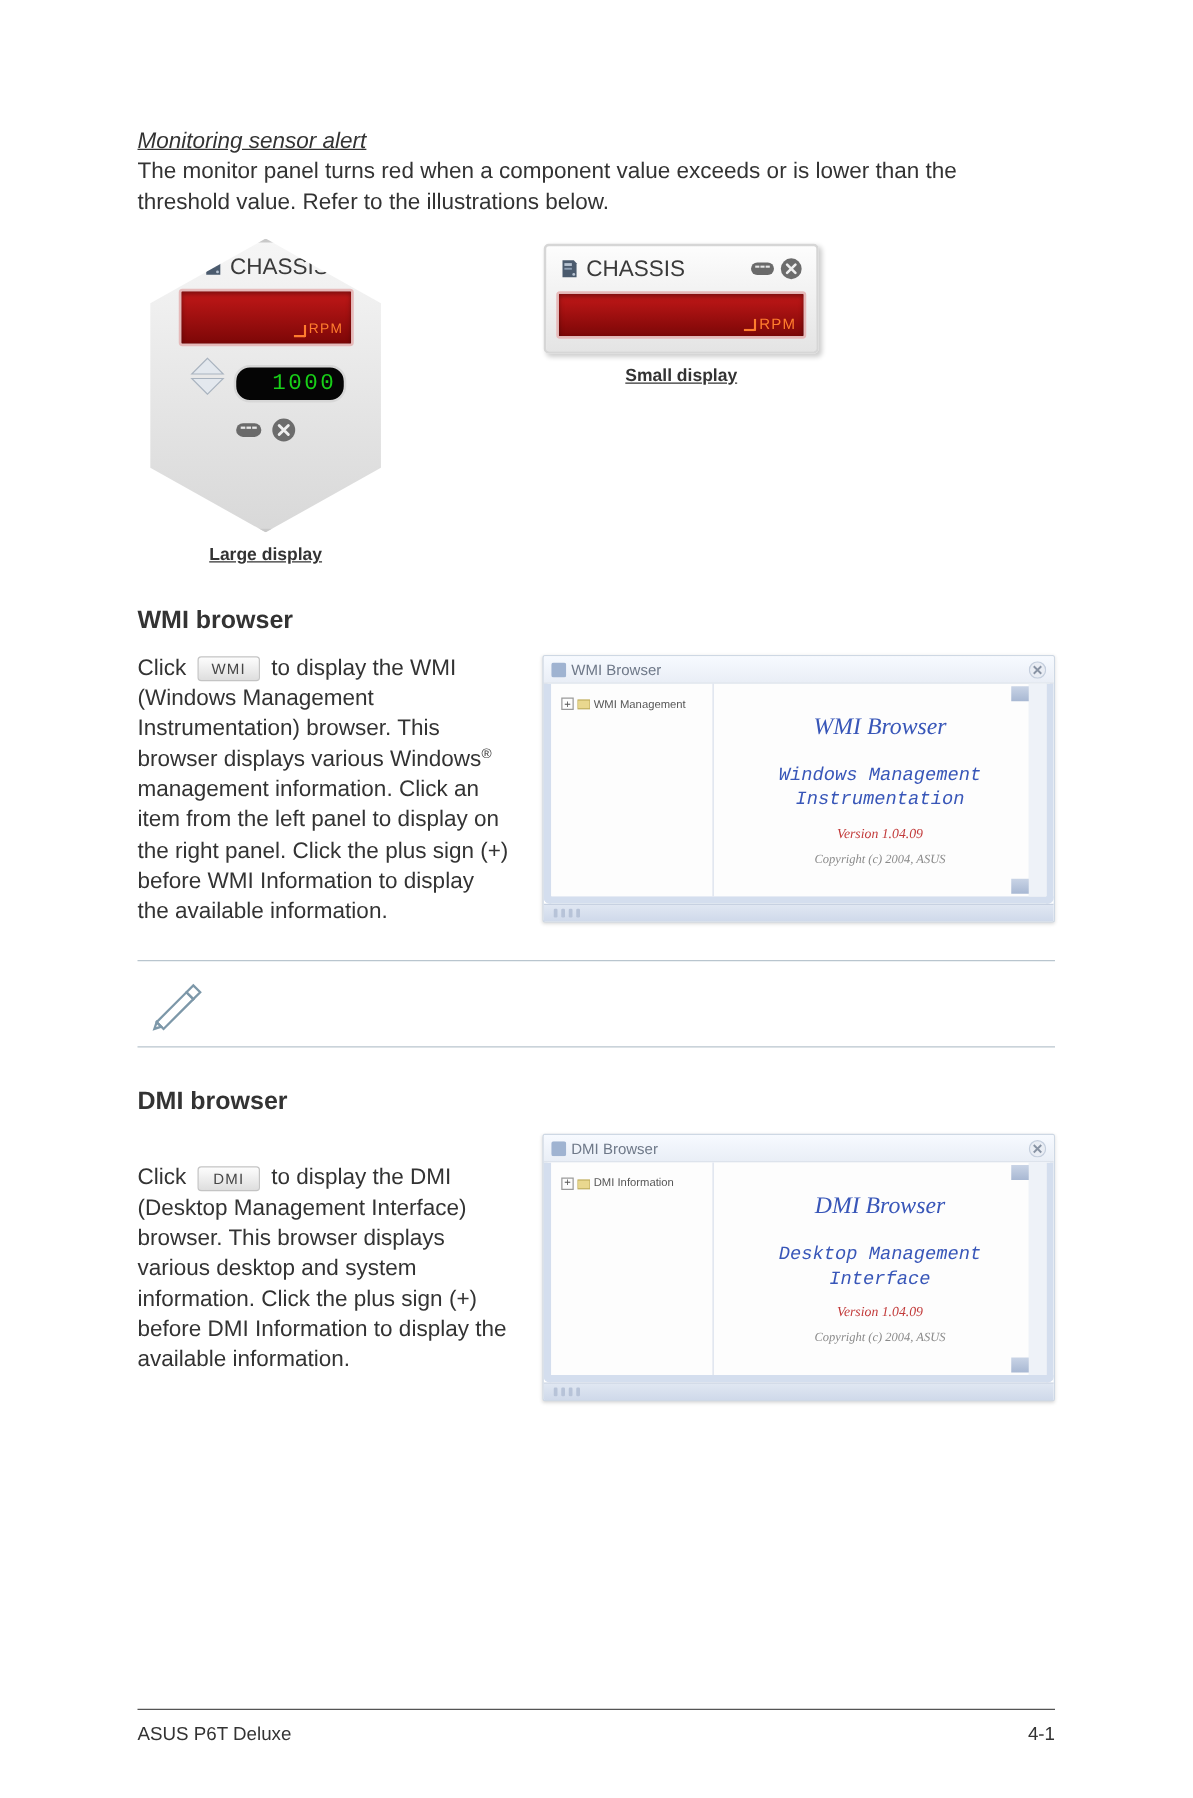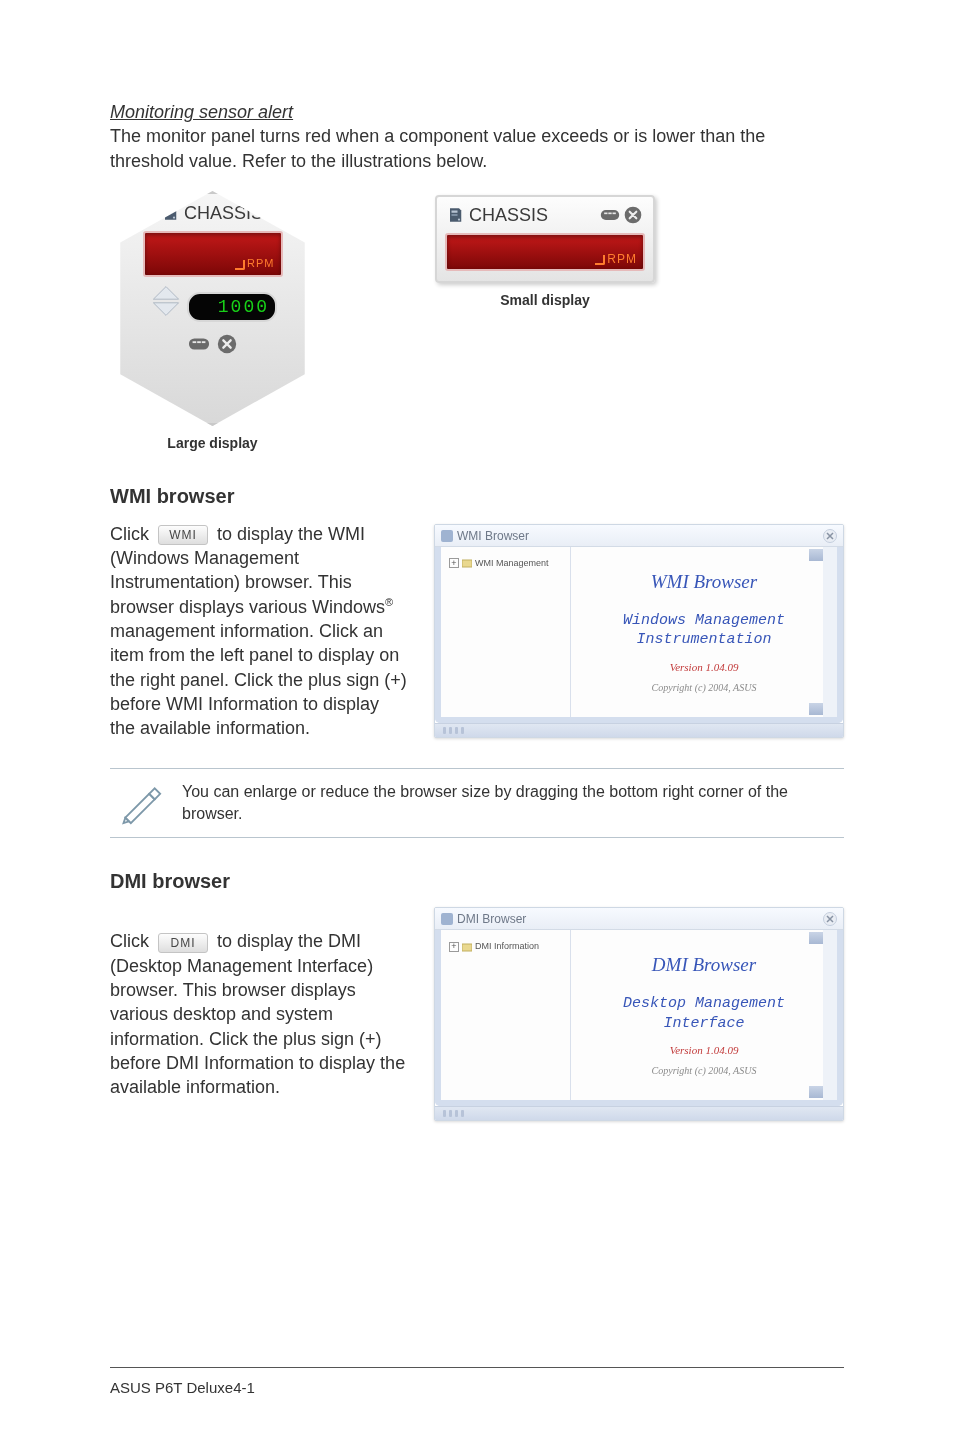--- a/index.html
+++ b/index.html
@@ -25,20 +25,21 @@
     display: flex;
     align-items: flex-start;
     gap: 40px;
     margin-bottom: 12px;
   }
   .panel-col { display: flex; flex-direction: column; align-items: center; }
   .caption {
     font-weight: bold;
     font-size: 14px;
     margin-top: 8px;
+    text-decoration: underline;
   }
 
   
   .large-panel {
     width: 205px;
     position: relative;
   }
   .hex {
     width: 205px; height: 235px;
     background: linear-gradient(#f6f6f6,#d8d8d8);
@@ -205,21 +206,21 @@
   .note svg { width:44px; height:44px; flex:none; }
   .note-text { font-size:16px; color:#333; }
 
   sup.reg { font-size: 11px; vertical-align: super; }
 
   
   .page-footer {
     position:absolute; bottom:40px; left:110px; right:110px;
     border-top:1px solid #555;
     padding-top:10px;
-    display:flex; justify-content:flex-start;
+    display:flex; justify-content:space-between;
     font-size:15px; color:#333;
   }
 
   .bow { display:inline-block; width:10px;height:10px;
     border:2px solid #ff7d2e; border-top:none; border-left:none;
     border-bottom-right-radius:2px; transform: translateY(1px);}
 </style>
 </head>
 <body>
 
@@ -366,21 +367,20 @@
     </div>
   </div>
 </div>
 
 <div class="note">
   <svg viewBox="0 0 48 48">
     <path d="M8 40 L34 14 L40 20 L14 46 Z" fill="none" stroke="#7d98a9" stroke-width="2"></path>
     <path d="M34 14 L40 8 L46 14 L40 20 Z" fill="none" stroke="#7d98a9" stroke-width="2"></path>
     <path d="M8 40 L6 46 L12 44 Z" fill="none" stroke="#7d98a9" stroke-width="2"></path>
   </svg>
-  <div class="note-text">You can enlarge or reduce the browser size by dragging the bottom right corner of the browser.</div>
 </div>
 
 <h3 class="section">DMI browser</h3>
 <div class="two-col">
   <div class="text">
     <span>Click </span>
     <span class="btn-chip">DMI</span>
     <span> to display the DMI (Desktop Management Interface) browser. This browser displays various desktop and system information. Click the plus sign (+) before DMI Information to display the available information.</span>
   </div>
   <div class="img">

